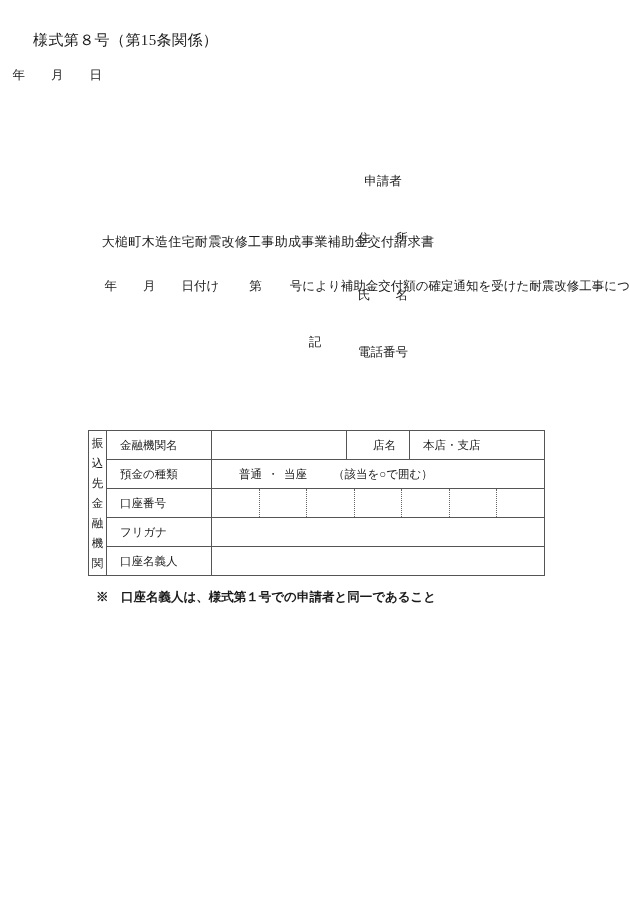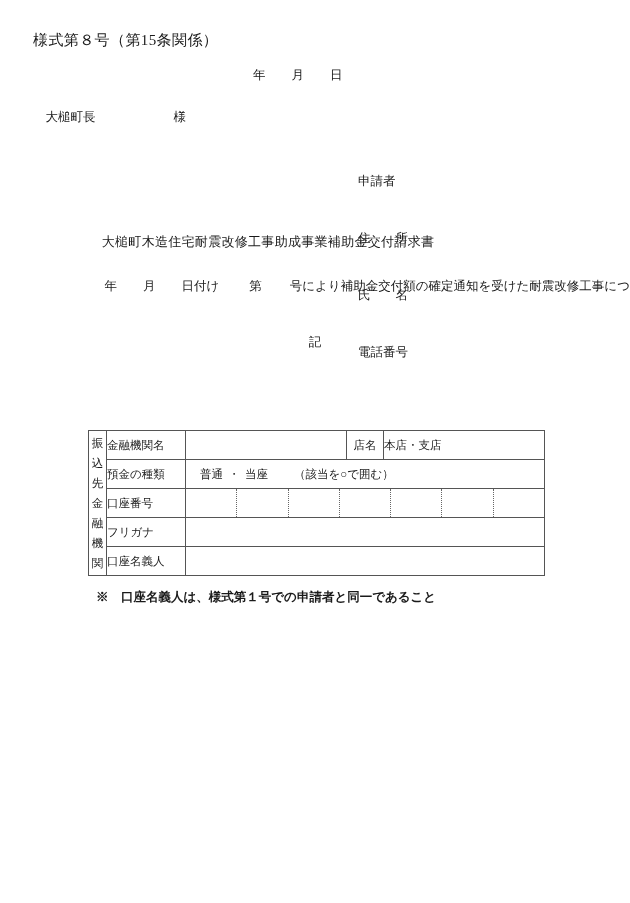--- a/index.html
+++ b/index.html
@@ -23,38 +23,38 @@
 
   
   .form-no {
     left: 33px; top: 31px;
     font-size: 15px;
     letter-spacing: 0.4px;
   }
   .date-line {
     left: 0; top: 52px;
     width: 583px;
-    text-align: center;
+    text-align: left;
     font-size: 12.5px;
   }
   .date-line .gap { display: inline-block; width: 26px; }
 
   .addressee {
     left: 33px; top: 94px;
     font-size: 12.5px;
   }
   .addressee .gap { display: inline-block; width: 78px; }
 
   
   .applicant {
     left: 358px; top: 134px;
     font-size: 12.5px;
     line-height: 19px;
   }
-  .applicant div { white-space: pre; }
+  .applicant div { white-space: pre; text-align: center; }
 
   
   .doc-title {
     left: 0; top: 233px;
     width: 536px;
     text-align: center;
     font-size: 13px;
     letter-spacing: 0.3px;
   }
 
@@ -100,21 +100,21 @@
     position: absolute;
     left: 88px; top: 430px;
     width: 457px;
     border-collapse: collapse;
     table-layout: fixed;
     font-size: 11.5px;
   }
   .bank-table td {
     border: 1px solid #555;
     height: 28px;
-    padding: 0 0;
+    padding: 0 13px;
     vertical-align: middle;
   }
   td.vcell {
     width: 17px;
     padding: 0;
     text-align: center;
     vertical-align: middle;
     line-height: 1;
   }
   .vtext {
@@ -123,21 +123,21 @@
     line-height: 20px;
     letter-spacing: 0;
   }
   td.rowlabel {
     width: 78px;
     white-space: nowrap;
   }
   td.wide-blank { }
   td.shop-label {
     width: 36px;
-    text-align: center;
+    text-align: right;
     white-space: nowrap;
     margin-left: 36px;
   }
   td.shop-value {
     text-align: left;
     padding-right: 6px;
     white-space: nowrap;
   }
   td.acct-cells { padding: 0; }
   .acct-grid {
@@ -165,23 +165,20 @@
 <body>
 
 <div id="page">
 
   <div class="abs form-no">様式第８号（第15条関係）</div>
 
   <div class="abs date-line">
     <span>年</span><span class="gap"></span><span>月</span><span class="gap"></span><span>日</span>
   </div>
 
-  <div class="abs addressee">
-    <span>大槌町長</span><span class="gap"></span><span>様</span>
-  </div>
 
   <div class="abs applicant">
     <div>申請者</div>
     <div>住　　所</div>
     <div>氏　　名</div>
     <div>電話番号</div>
   </div>
 
   <div class="abs doc-title">大槌町木造住宅耐震改修工事助成事業補助金交付請求書</div>
 

